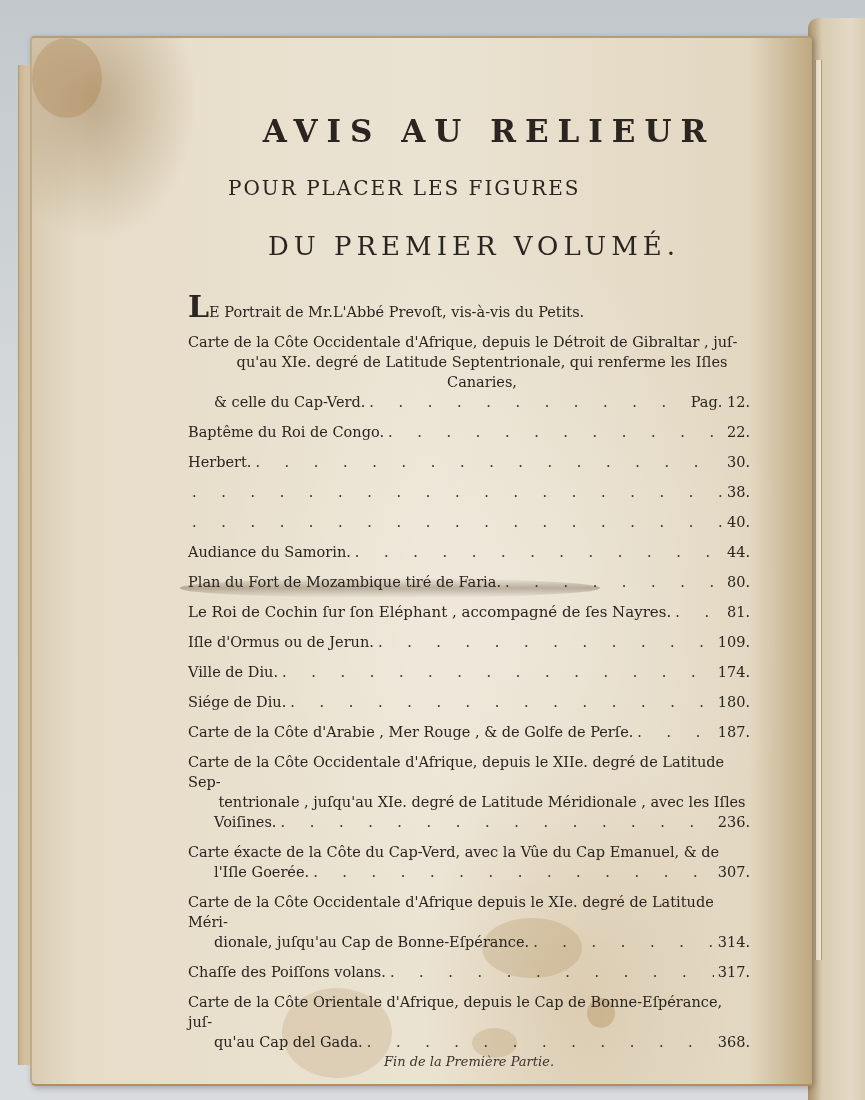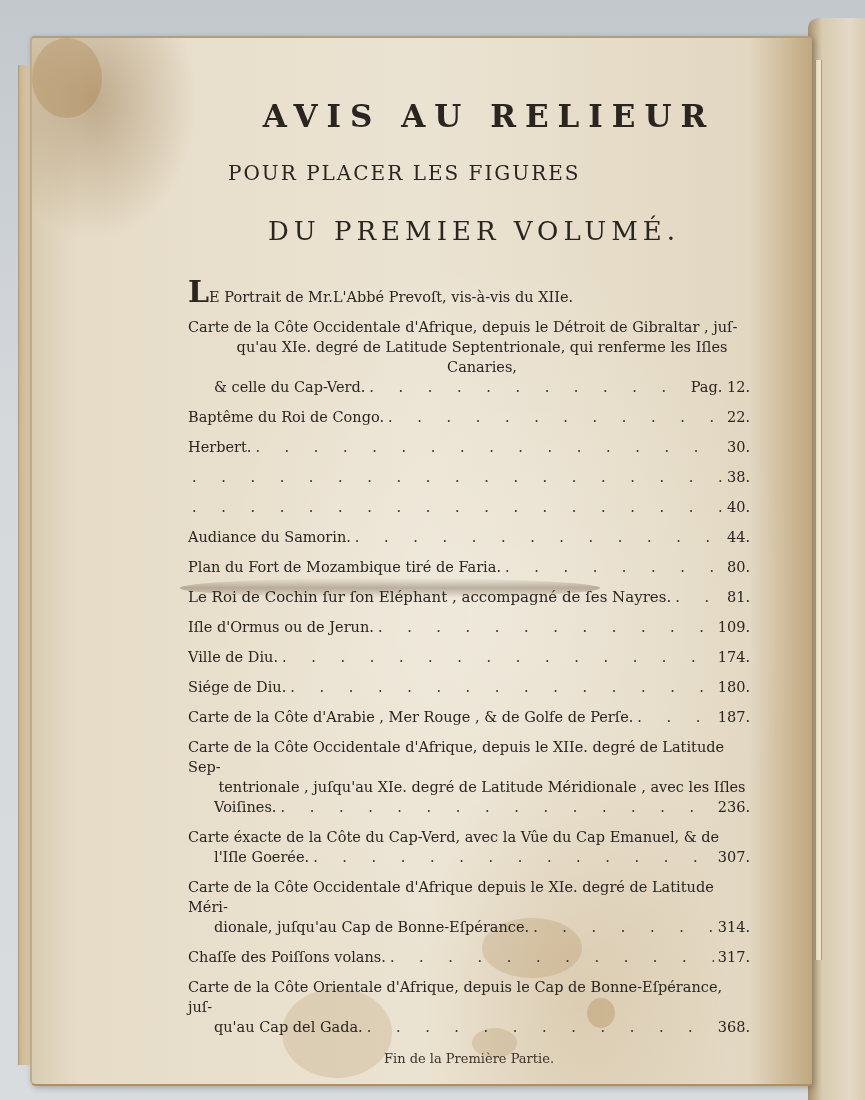--- a/index.html
+++ b/index.html
@@ -33,21 +33,21 @@
     border-left: 2px solid #c4ab84;
     border-radius: 4px 4px 2px 6px;
     box-shadow: 2px 2px 6px rgba(0,0,0,0.25);
   }
   .left-edge {
     position: absolute; left: 18px; top: 65px; width: 14px; height: 1000px;
     background: linear-gradient(90deg, #c9b38c, #e0d3b9);
     border-left: 1px solid #b59a6f;
   }
   .content {
-    position: absolute; left: 188px; top: 88px; width: 562px;
+    position: absolute; left: 188px; top: 103px; width: 562px;
     color: #2a2520;
   }
   .h1 {
     text-align: center; font-size: 31px; letter-spacing: 9px; font-weight: bold;
     margin: 0 0 0 0; padding-left: 40px; height: 56px; line-height: 56px;
   }
   .h2 {
     text-align: left; font-size: 20px; letter-spacing: 2px;
     padding-left: 40px; height: 58px; line-height: 58px;
   }
@@ -60,21 +60,21 @@
   .entry .line { display: flex; align-items: baseline; }
   .entry .cont { padding-left: 26px; text-align: center; }
   .entry .fill {
     flex: 1; overflow: hidden; white-space: nowrap; margin: 0 4px;
     letter-spacing: 10px; color: #3a332b;
   }
   .entry .page-num { white-space: nowrap; }
   .dropcap { font-size: 30px; font-weight: bold; line-height: 20px; }
   .ital { }
   .footer {
-    text-align: center; font-size: 13px; margin-top: 2px;
+    text-align: center; font-style: italic; font-size: 13px; margin-top: 2px;
     padding-left: 0; color: #3a332b;
   }
   .stain {
     position: absolute; border-radius: 50%;
     background: rgba(160,115,55,0.28);
   }
   .shadow-band {
     position: absolute; left: 180px; top: 578px; width: 420px; height: 20px;
     background: linear-gradient(180deg, rgba(90,70,50,0) 0%, rgba(90,70,50,0.35) 50%, rgba(90,70,50,0) 100%);
     border-radius: 50%;
@@ -103,21 +103,21 @@
   <div class="h2">POUR PLACER LES FIGURES</div>
   <div class="h3">DU PREMIER VOLUMÉ.</div>
 
   <div class="entries">
 
     <div class="entry">
       <div class="line">
         <span class="dropcap">L</span>
         <span>E Portrait de Mr. </span>
         <span class="ital">L'Abbé Prevoſt</span>
-        <span>, vis-à-vis du XIIe.</span>
+        <span>, vis-à-vis du Petits.</span>
       </div>
     </div>
 
     <div class="entry">
       <div>Carte de la Côte Occidentale d'Afrique, depuis le Détroit de Gibraltar , juſ-</div>
       <div class="cont">qu'au XIe. degré de Latitude Septentrionale, qui renferme les Iſles Canaries,</div>
       <div class="line cont">
         <span>&amp; celle du Cap-Verd.</span>
         <span class="fill">. . . . . . . . . . . . . . . . . . . . . . . . . . . . . . . . . . .</span>
         <span class="page-num">Pag. 12.</span>
@@ -240,21 +240,21 @@
     </div>
 
     <div class="entry">
       <div class="line">
         <span>Chaſſe des Poiſſons volans.</span>
         <span class="fill">. . . . . . . . . . . . . . . . . . . . . . . . . . . . . . . . . . .</span>
         <span class="page-num">317.</span>
       </div>
     </div>
 
-    <div class="entry" style="margin-bottom:14px">
+    <div class="entry" style="margin-bottom:2px">
       <div>Carte de la Côte Orientale d'Afrique, depuis le Cap de Bonne-Eſpérance, juſ-</div>
       <div class="line cont">
         <span>qu'au Cap del Gada.</span>
         <span class="fill">. . . . . . . . . . . . . . . . . . . . . . . . . . . . . . . . . . .</span>
         <span class="page-num">368.</span>
       </div>
     </div>
   </div>
 
   <div class="footer">Fin de la Première Partie.</div>

